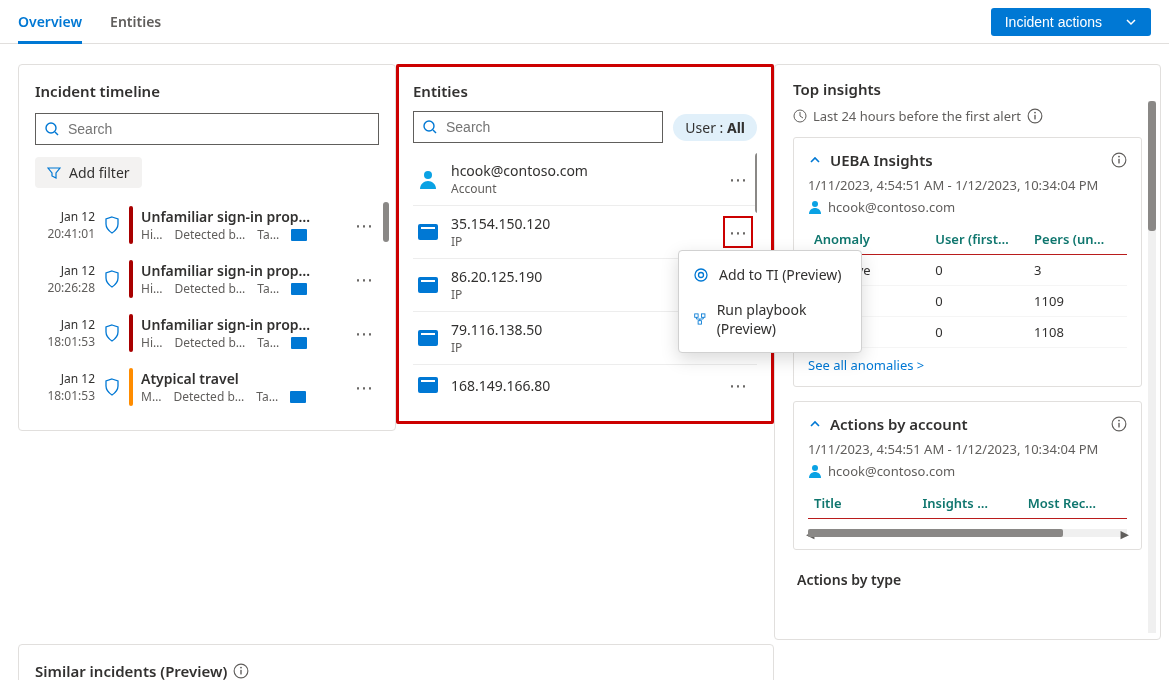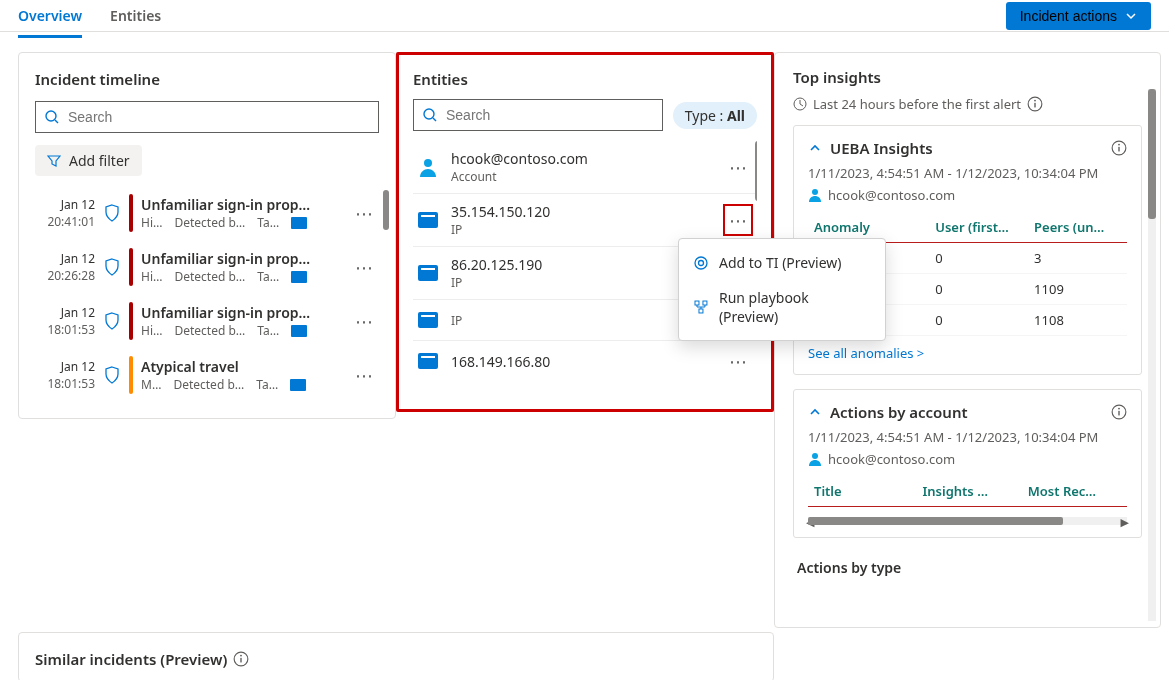--- a/index.html
+++ b/index.html
@@ -8,35 +8,35 @@
     font-family: "Segoe UI", system-ui, sans-serif;
     font-size: 14px;
     color: #323130;
     background: #fff;
     width: 1169px;
   }
   .topbar {
     display: flex;
     align-items: center;
     padding: 0 18px;
-    height: 32px;
+    height: 44px;
     border-bottom: 1px solid #e1dfdd;
   }
   .tabs { display: flex; gap: 28px; }
   .tab {
     height: 44px; line-height: 44px;
     font-weight: 600; color: #605e5c; font-size: 14px;
     cursor: pointer; border-bottom: 3px solid transparent;
   }
   .tab.active { color: #0078d4; border-bottom-color: #0078d4; }
   .spacer { flex: 1; }
   .incident-actions-btn {
-    background: #0078d4; color: #000000; border: none;
+    background: #0078d4; color: #ffffff; border: none;
     padding: 6px 14px; border-radius: 3px; font-size: 14px;
-    display: flex; align-items: center; gap: 8px;
+    display: flex; align-items: center; gap: 23px;
   }
 
   .main {
     display: flex; padding: 20px 8px 22px 18px;
   }
 
   .panel {
     border: 1px solid #e1dfdd; border-radius: 4px;
     background: #fff; padding: 16px;
   }
@@ -131,21 +131,21 @@
   th { text-align:left; color:#0f766e; font-weight:600; padding:6px 6px; border-bottom:1px solid #b91c1c; white-space:nowrap; overflow:hidden; text-overflow:ellipsis; }
   td { padding:6px 6px; border-bottom:1px solid #f5f5f5; white-space:nowrap; overflow:hidden; text-overflow:ellipsis; }
   .see-all { color:#0078d4; font-size:13px; margin-top:8px; display:inline-block; }
 
   
   .ctx-menu {
     position: absolute;
     left: 392px; top: 178px;
     background: #fff; border: 1px solid #d1d1d1; border-radius: 4px;
     box-shadow: 0 6px 18px rgba(0,0,0,0.15);
-    padding: 6px 0; width: 208px; z-index: 10;
+    padding: 6px 0; width: 184px; z-index: 10;
   }
   .ctx-item {
     display:flex; align-items:center; gap:10px; padding:8px 14px;
     font-size:14px; cursor:pointer;
   }
 
   
   .similar-panel { border:1px solid #e1dfdd; border-radius:4px; padding:16px 16px 0 16px; position:relative; }
   .similar-panel .panel-title { display:flex; align-items:center; gap:6px; }
 
@@ -312,21 +312,21 @@
         <div class="entities-title">Entities</div>
         <div class="entities-header-row">
           <div class="search-box" style="flex:1; margin-bottom:0;">
             <svg width="16" height="16" viewBox="0 0 16 16">
                 <circle cx="7" cy="7" r="5" stroke="#0078d4" stroke-width="1.4" fill="none"></circle>
                 <line x1="11" y1="11" x2="14" y2="14" stroke="#0078d4" stroke-width="1.4"></line>
               </svg>
             <input placeholder="Search" style="">
           </div>
           <div class="type-pill">
-            <span>Type :</span>
+            <span>User :</span>
             <b>All</b>
           </div>
         </div>
 
         <div class="entity-list">
           <div class="entity-row">
             <span class="entity-icon">
               <svg width="20" height="20" viewBox="0 0 20 20">
                   <circle cx="10" cy="6" r="4" fill="#0aa2e4"></circle>
                   <path d="M2 20c0-5 4-8 8-8s8 3 8 8z" fill="#0aa2e4"></path>
@@ -368,20 +368,21 @@
           </div>
 
           <div class="entity-row">
             <span class="entity-icon">
               <svg width="20" height="16" viewBox="0 0 20 16">
                   <rect width="20" height="16" rx="2" fill="#0078d4"></rect>
                   <rect x="3" y="3" width="14" height="2" fill="#fff"></rect>
                 </svg>
             </span>
             <div class="entity-text">
+              <div class="entity-title">79.116.138.50</div>
               <div class="entity-sub">IP</div>
             </div>
             <span class="dots">⋯</span>
           </div>
 
           <div class="entity-row" style="border-bottom:none;">
             <span class="entity-icon">
               <svg width="20" height="16" viewBox="0 0 20 16">
                   <rect width="20" height="16" rx="2" fill="#0078d4"></rect>
                   <rect x="3" y="3" width="14" height="2" fill="#fff"></rect>

